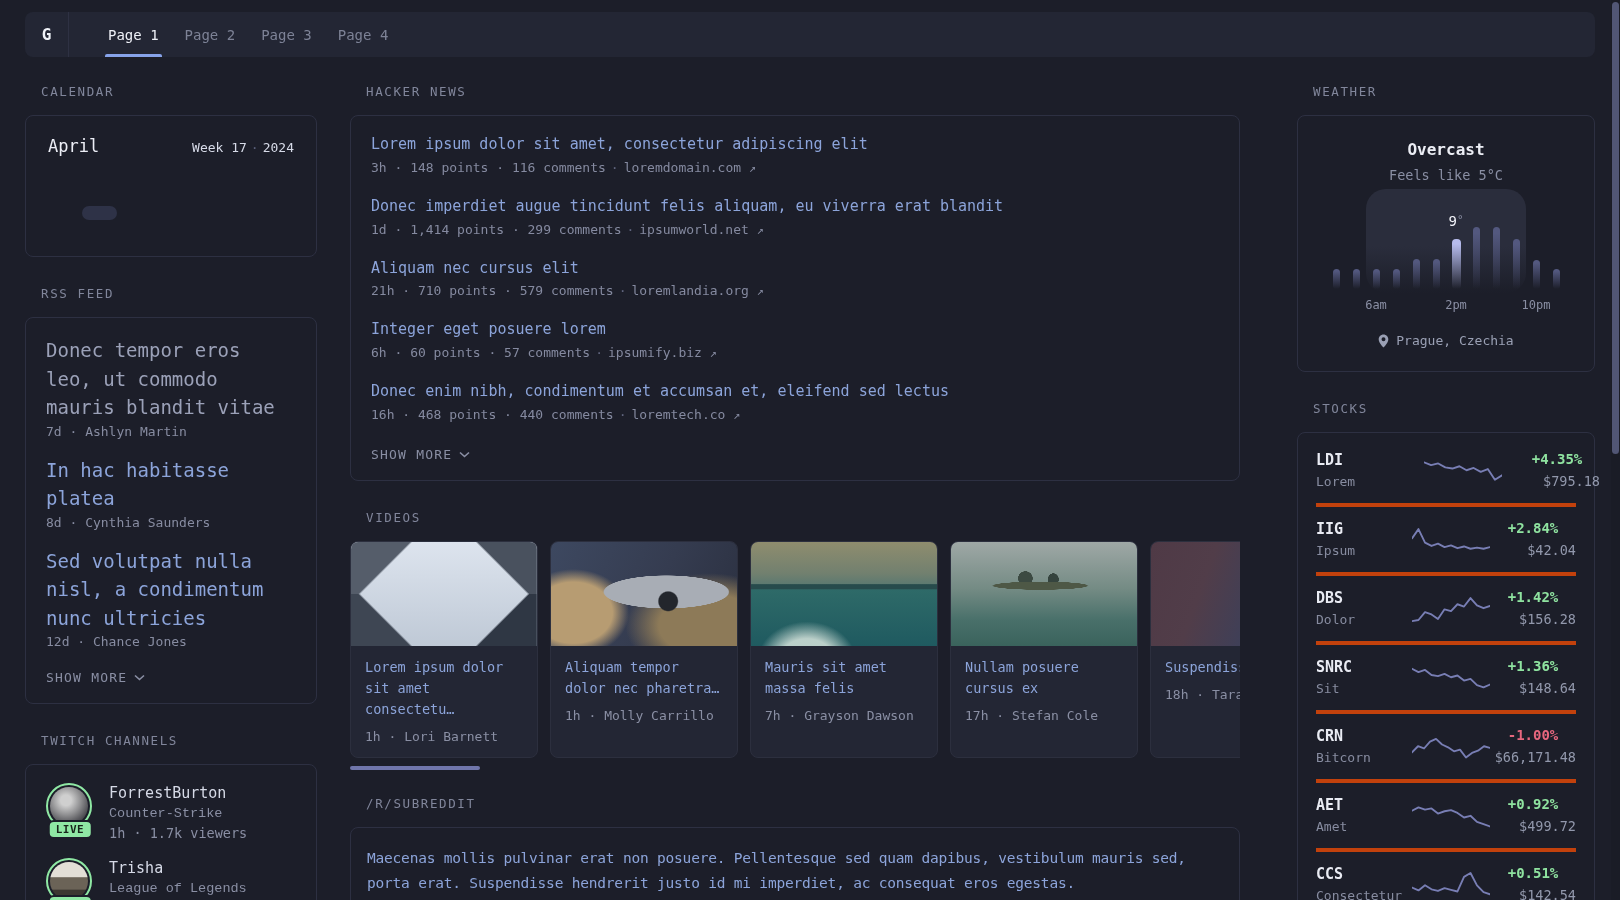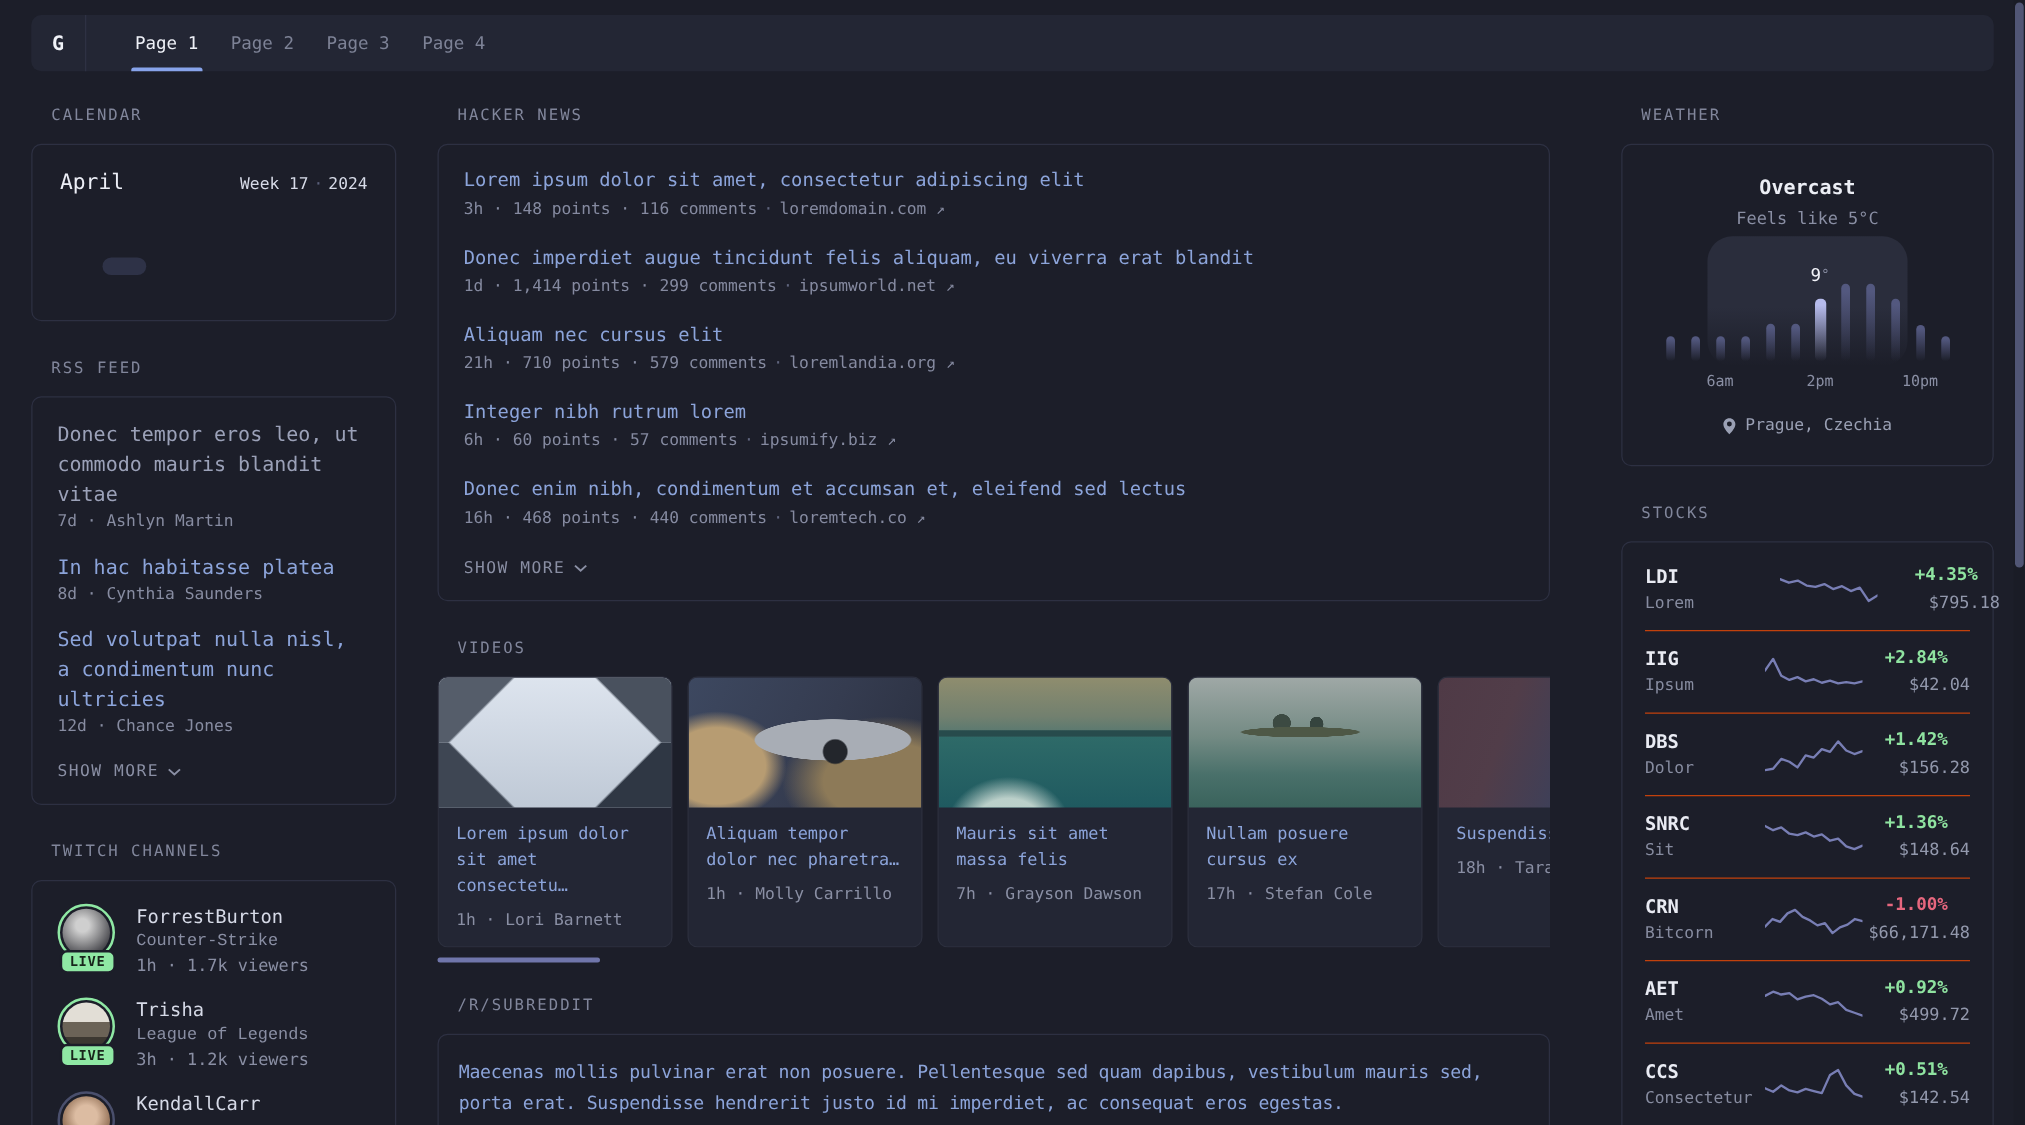--- a/index.html
+++ b/index.html
@@ -60,21 +60,21 @@
   .cal-week{font-size:13px; color:#d7dbe8;}
   .cal-week .sep{color:var(--dim); margin:0 4px;}
   .cal-grid{display:grid; grid-template-columns:repeat(7,1fr); row-gap:4px; text-align:center;}
   .cal-wd{font-size:12px; color:#565b74; padding:6px 0;}
   .cal-day{font-size:13.5px; color:#b9becf; padding:7px 0; border-radius:7px;}
   .cal-day.muted{color:#6c7189;}
   .cal-day.selected{background:#2e3247; color:#ffffff; font-weight:bold;}
 
   
   .rss-item{margin-bottom:17px;}
-  .rss-title{font-size:16px; line-height:1.5; color:var(--link); cursor:pointer;}
+  .rss-title{font-size:19px; line-height:1.5; color:var(--link); cursor:pointer;}
   .rss-item.read .rss-title{color:var(--read);}
   .rss-meta{font-size:13px; color:var(--muted); margin-top:2px;}
   .show-more{
     display:inline-flex; align-items:center; gap:7px; margin-top:4px;
     font-size:13px; letter-spacing:1.2px; color:#8a8fa4; cursor:pointer;justify-content:flex-end;
   }
   .show-more svg{stroke:#8a8fa4;}
 
   
   .tw-row{display:flex; gap:15px; margin-bottom:17px; cursor:pointer;}
@@ -179,21 +179,21 @@
     font-size:12px; color:#8a8fa4; white-space:nowrap; z-index:2;
   }
   .w-loc{
     margin-top:44px; display:inline-flex; align-items:center; gap:7px;
     font-size:13px; color:#9aa0b4;
   }
   .w-loc svg{fill:#9aa0b4;}
 
   
   .stocks-card{padding:5px 18px;}
-  .stock{display:flex; align-items:center; padding:13px 0 14px; border-top:1px solid #c2410c;}
+  .stock{display:flex; align-items:center; padding:13px 0 14px; border-top:4px solid #c2410c;}
   .stock:first-child{border-top:none;gap:12px;}
   .stock-id{width:96px; flex:none;}
   .stock-ticker{font-size:15px; font-weight:bold; color:#e9ebf3;}
   .stock-name{font-size:13px; color:#878ca0; margin-top:5px;}
   .stock-spark{flex:1; display:flex; justify-content:center;}
   .stock-right{width:86px; flex:none; text-align:right;}
   .stock-change{font-size:14px; font-weight:bold;text-align:center;}
   .stock-change.up{color:var(--green);}
   .stock-change.down{color:var(--red);}
   .stock-price{font-size:13.5px; color:#9298ac; margin-top:6px; white-space:nowrap;}
@@ -363,21 +363,21 @@
       <span>1d · 1,414 points · 299 comments</span><span class="sep">·</span><span class="hn-domain"><span>ipsumworld.net</span> <span class="arrow">↗</span></span>
     </div>
   </div>
               <div class="hn-item">
     <div class="hn-title">Aliquam nec cursus elit</div>
     <div class="hn-meta">
       <span>21h · 710 points · 579 comments</span><span class="sep">·</span><span class="hn-domain"><span>loremlandia.org</span> <span class="arrow">↗</span></span>
     </div>
   </div>
               <div class="hn-item">
-    <div class="hn-title">Integer nibh rutrum lorem</div>
+    <div class="hn-title">Integer eget posuere lorem</div>
     <div class="hn-meta">
       <span>6h · 60 points · 57 comments</span><span class="sep">·</span><span class="hn-domain"><span>ipsumify.biz</span> <span class="arrow">↗</span></span>
     </div>
   </div>
               <div class="hn-item">
     <div class="hn-title">Donec enim nibh, condimentum et accumsan et, eleifend sed lectus</div>
     <div class="hn-meta">
       <span>16h · 468 points · 440 comments</span><span class="sep">·</span><span class="hn-domain"><span>loremtech.co</span> <span class="arrow">↗</span></span>
     </div>
   </div>

